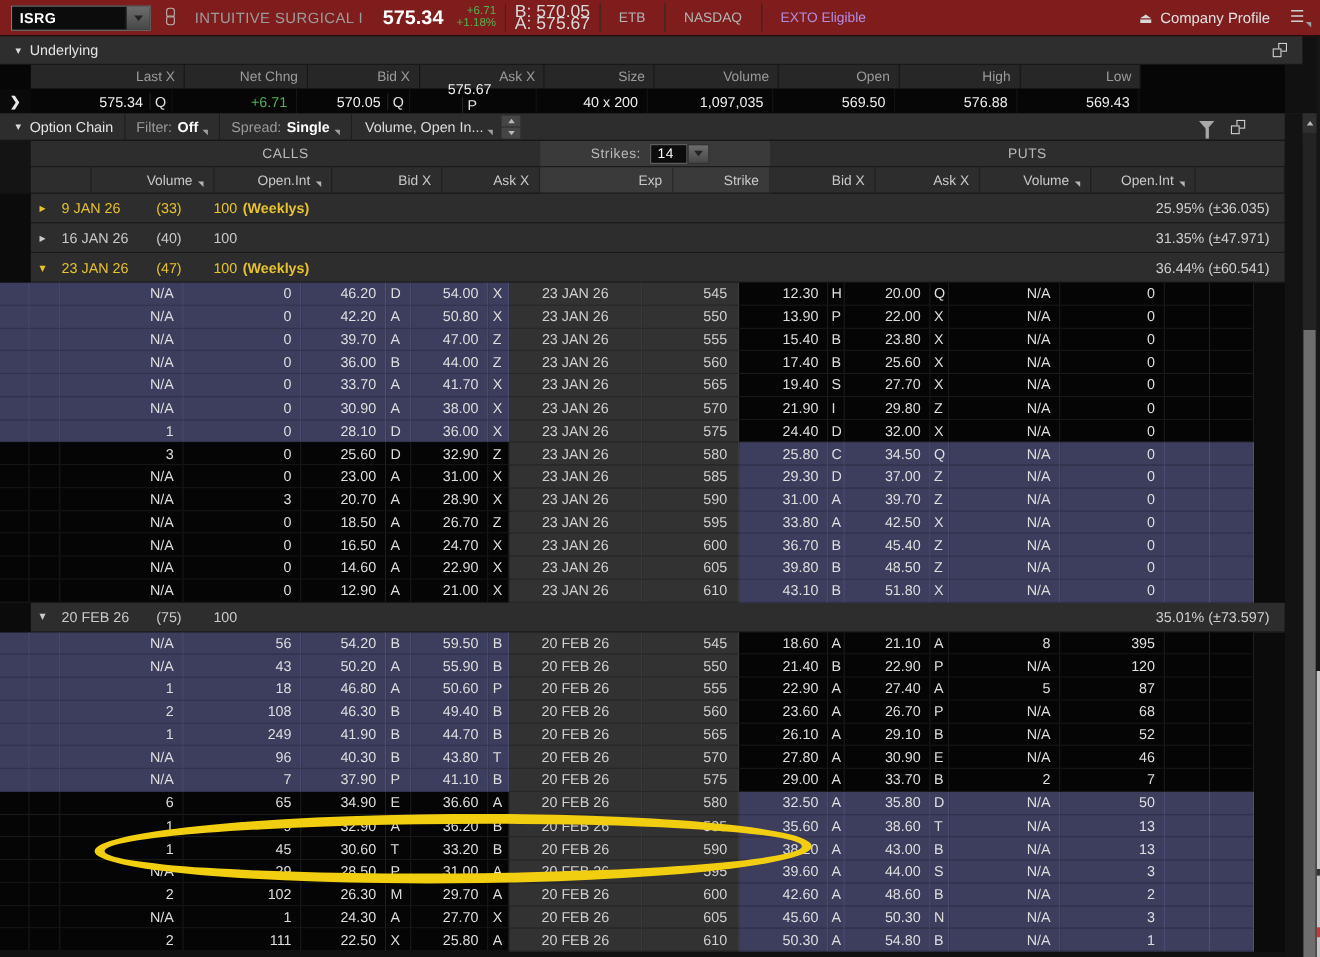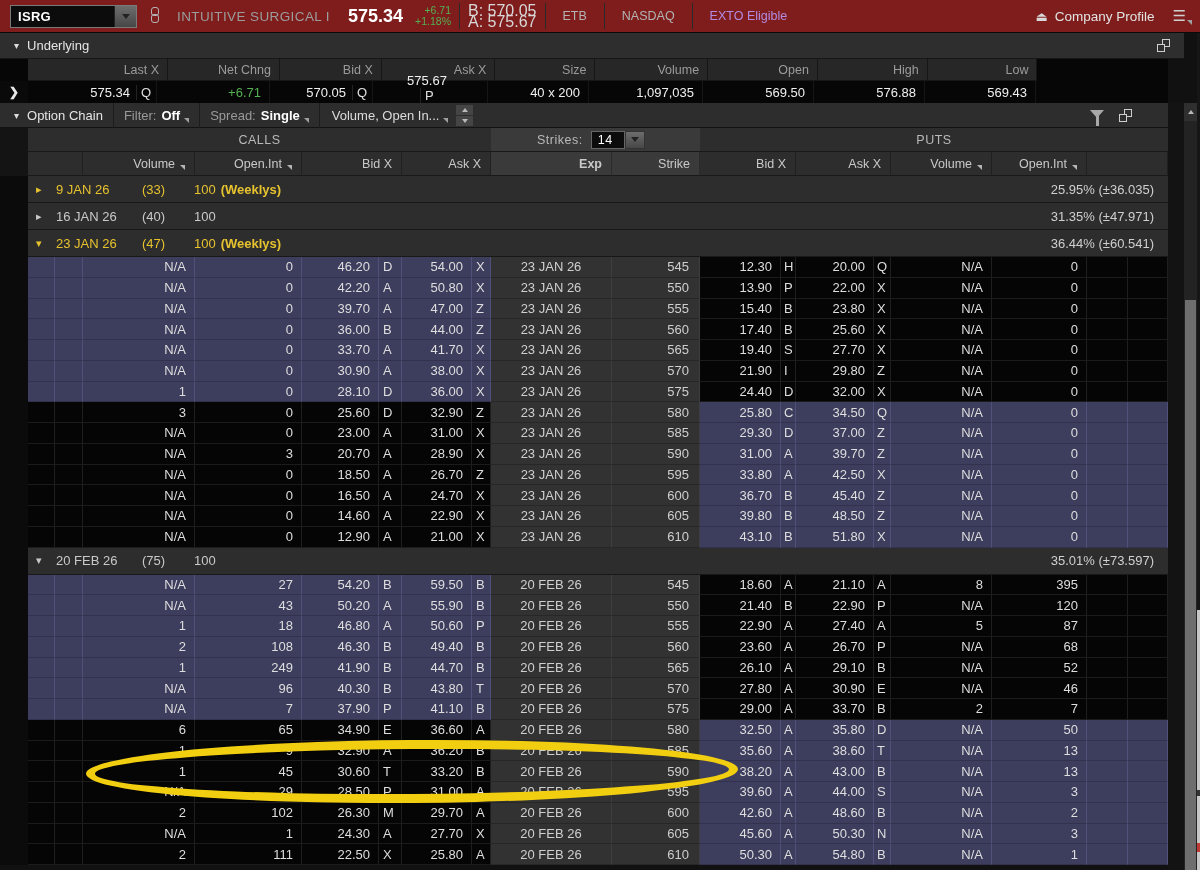--- a/index.html
+++ b/index.html
@@ -74,35 +74,35 @@
   .strikeval{background:#0c0c0c;border:1px solid #666;color:#fff;width:34px;height:18px;display:flex;align-items:center;justify-content:flex-start;padding-left:6px;font-size:12.5px;}
   .strikebtn{width:20px;height:18px;background:linear-gradient(#6d6d6d,#474747);border:1px solid #333;display:flex;align-items:center;justify-content:center;}
   .colhdr{display:flex;height:24px;width:1168px;font-size:12.5px;color:#c9c9c9;}
   .ch{background:#2d2d2d;border-right:1px solid #202020;border-bottom:1px solid #191919;display:flex;align-items:center;justify-content:flex-end;padding-right:9px;}
   .ch.midc{background:#3a3a3a;border-right:1px solid #2b2b2b;}
   .ch.blank{padding:0;}
   .sort{display:inline-block;width:0;height:0;border-left:5px solid transparent;border-top:5px solid #b5b5b5;margin:8px 0 0 5px;}
 
   
   .w55{width:55px;}.w112{width:112px;}.w107{width:107px;}.w100{width:100px;}.w89{width:89px;}
-  .w121{width:121px;font-weight:bold;}.w88{width:88px;}.w96{width:96px;}.w95{width:95px;}.w101{width:101px;}.w81b{width:81px;}
+  .w121{width:121px;}.w88{width:88px;}.w96{width:96px;}.w95{width:95px;}.w101{width:101px;}.w81b{width:81px;}
 
   
   #chain-body{width:1168px;background:#0b0b0b;}
   .grow{height:27px;background:#2d2d2d;border-bottom:1px solid #181818;display:flex;align-items:center;margin-left:28px;width:1140px;font-size:13px;color:#cncnc;}
   .grow .gchev{font-size:11px;margin:0 10px 0 8px;width:10px;}
   .grow .glabel{width:86px;}
   .grow .gdays{width:52px;}
   .grow .gmult{margin-right:5px;}
   .grow .gsuffix{font-weight:bold;}
   .grow.mo{color:#c9c9c9;}
   .grow.wk{color:#e7c22f;}
   .grow .giv{margin-left:auto;color:#cfcfcf;padding-right:14px;}
 
-  .orow{display:flex;height:20.75px;margin-left:28px;width:1140px;font-size:13px;color:#dedede;}
+  .orow{display:flex;height:20.75px;width:1140px;font-size:13px;color:#dedede;}
   .cell{display:flex;align-items:center;overflow:hidden;white-space:nowrap;}
   .otm{background:#050505;border-right:1px solid #1f1f1f;border-bottom:1px solid #1b1b1b;}
   .itm{background:#3d3d5e;border-right:1px solid #50507a;border-bottom:1px solid #32324f;}
   .midcell{background:#323232;border-right:1px solid #3e3e3e;border-bottom:1px solid #272727;color:#cfcfcf;}
   .ar{justify-content:flex-end;padding-right:8px;}
   .xc{justify-content:flex-start;padding-left:4px;}
   .cc{justify-content:center;}
   .c-sp1{width:27px;}.c-sp2{width:28px;}.c-vol{width:112px;}.c-oi{width:107px;}
   .c-bid{width:77px;}.c-bx{width:23px;}.c-ask{width:70px;}.c-ax{width:19px;}
   .c-exp{width:121px;}.c-str{width:88px;padding-right:10px;}
@@ -617,21 +617,21 @@
         <span class="gchev">▾</span>
         <span class="glabel">20 FEB 26</span>
         <span class="gdays">(75)</span>
         <span class="gmult">100</span>
         <span class="giv">35.01% (±73.597)</span>
       </div>
       <div class="orow">
         <div class="cell c-sp1 itm "></div>
         <div class="cell c-sp2 itm "></div>
         <div class="cell c-vol itm ar">N/A</div>
-        <div class="cell c-oi itm ar">27</div>
+        <div class="cell c-oi itm ar">56</div>
         <div class="cell c-bid itm ar">54.20</div>
         <div class="cell c-bx itm xc">B</div>
         <div class="cell c-ask itm ar">59.50</div>
         <div class="cell c-ax itm xc">B</div>
         <div class="cell c-exp midcell cc">20 FEB 26</div>
         <div class="cell c-str midcell ar">545</div>
         <div class="cell p-bid otm ar">18.60</div>
         <div class="cell p-bx otm xc">A</div>
         <div class="cell p-ask otm ar">21.10</div>
         <div class="cell p-ax otm xc">A</div>

